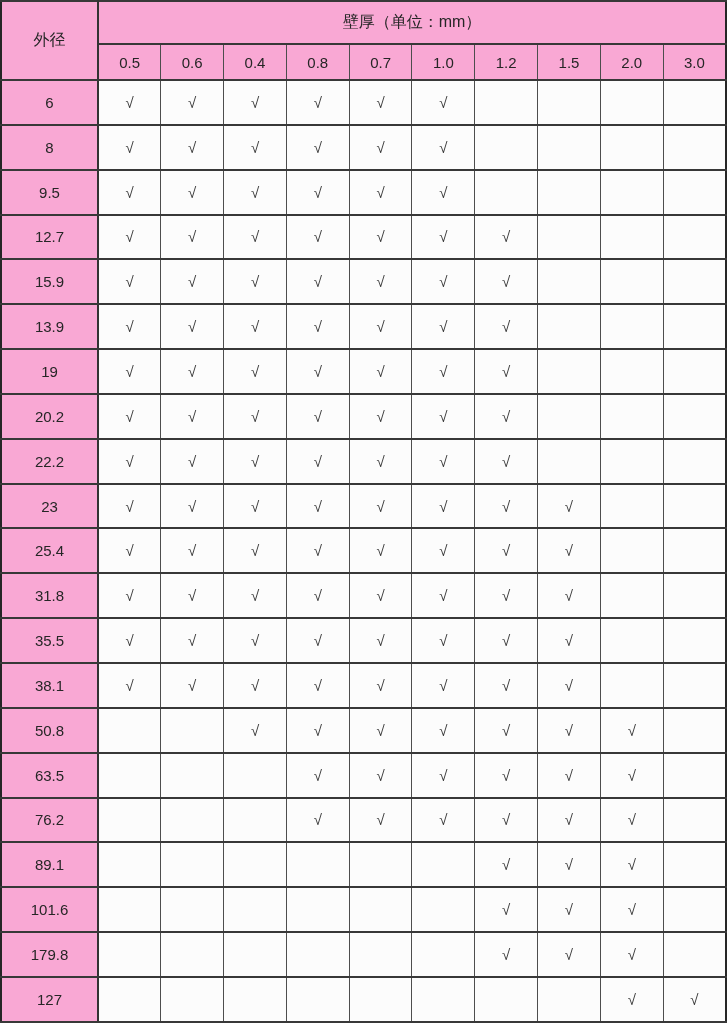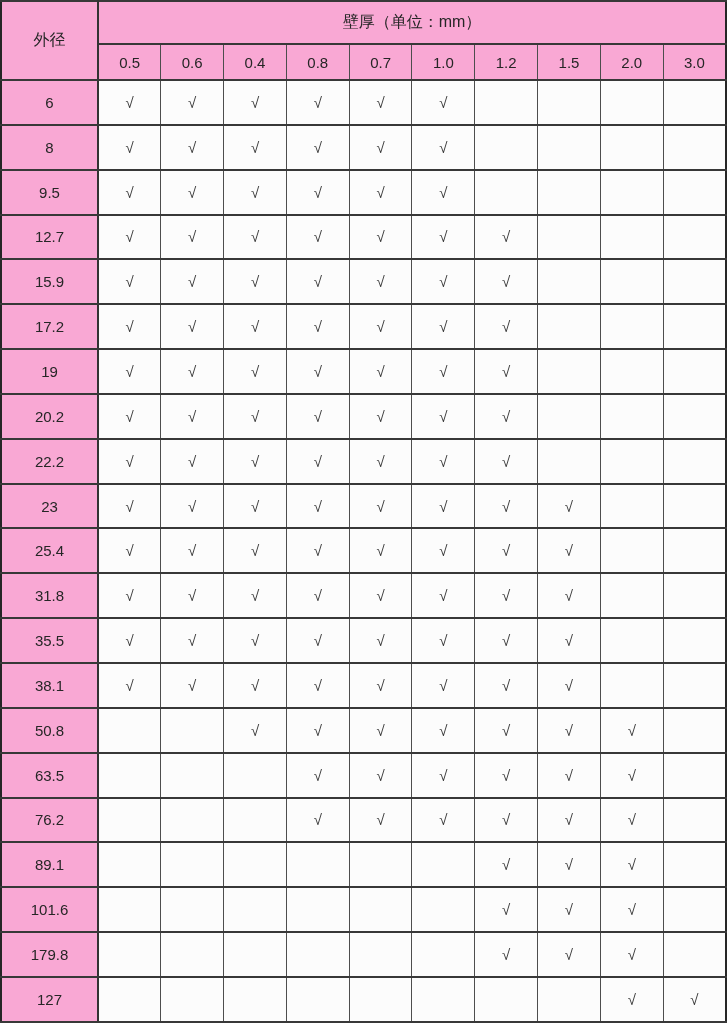--- a/index.html
+++ b/index.html
@@ -145,21 +145,21 @@
         <td class="cell">√</td>
         <td class="cell">√</td>
         <td class="cell">√</td>
         <td class="cell">√</td>
         <td class="cell">√</td>
         <td class="cell"></td>
         <td class="cell"></td>
         <td class="cell"></td>
       </tr>
       <tr>
-        <th class="rowh">17.2</th>
+        <th class="rowh">13.9</th>
         <td class="cell">√</td>
         <td class="cell">√</td>
         <td class="cell">√</td>
         <td class="cell">√</td>
         <td class="cell">√</td>
         <td class="cell">√</td>
         <td class="cell">√</td>
         <td class="cell"></td>
         <td class="cell"></td>
         <td class="cell"></td>

